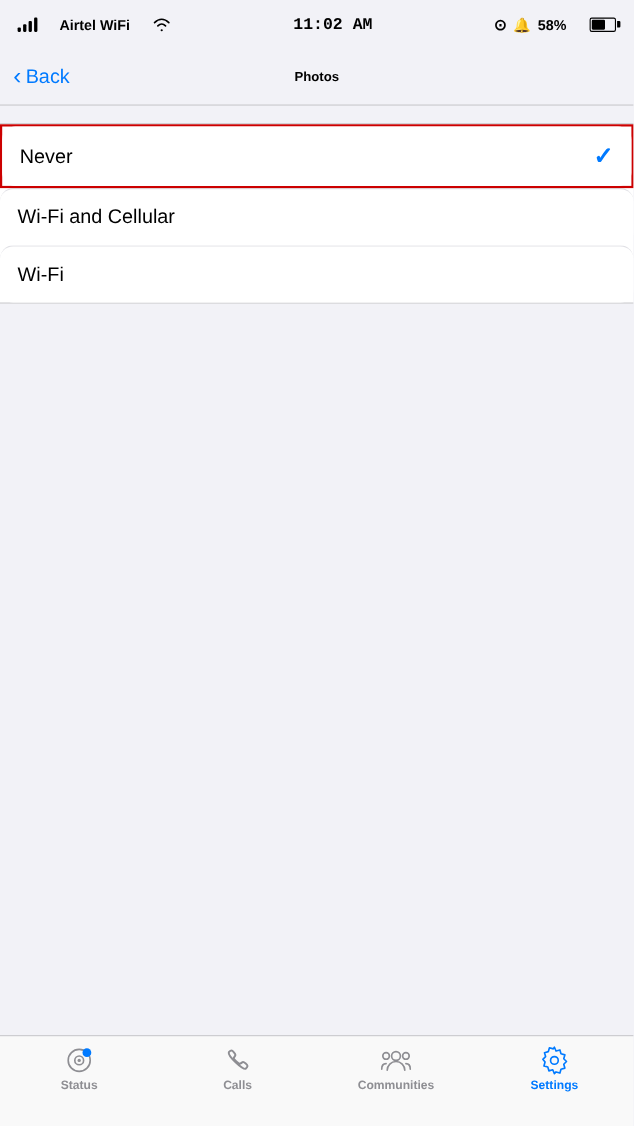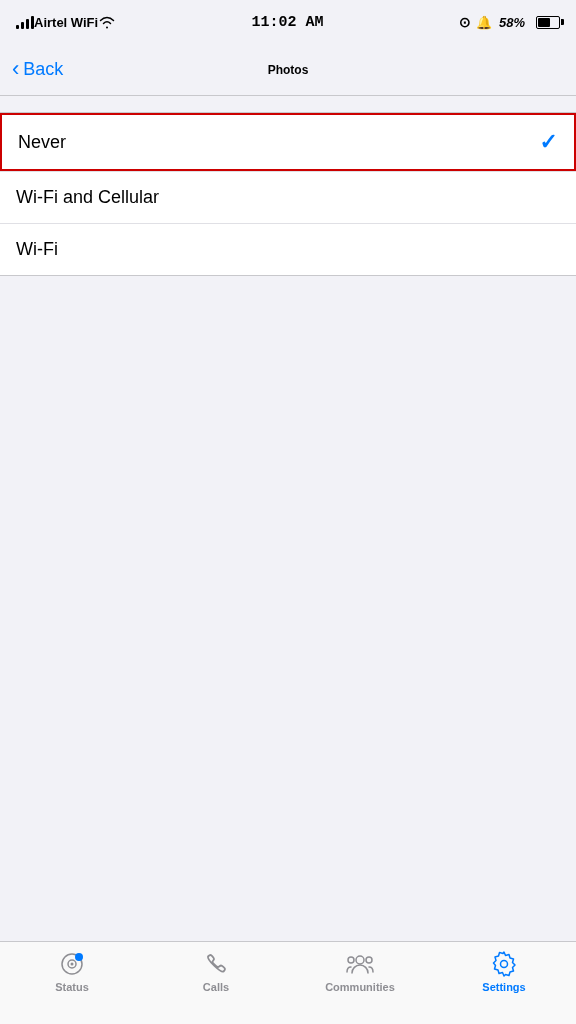--- a/index.html
+++ b/index.html
@@ -19,21 +19,21 @@
       height: 44px;
       background: #f2f2f7;
       display: flex;
       align-items: center;
       justify-content: space-between;
       padding: 0 16px;
     }
     .status-left {
       display: flex;
       align-items: center;
-      gap: 0;
+      gap: 20px;
       font-size: 13px;
       font-weight: 600;
     }
     .signal-bars {
       display: flex;
       align-items: flex-end;
       gap: 2px;
       height: 14px;
     }
     .signal-bar {
@@ -50,22 +50,21 @@
     .status-right {
       display: flex;
       align-items: center;
       gap: 6px;
       font-size: 13px;
       font-weight: 600;
     }
     .battery-container {
       display: flex;
       align-items: center;
-      gap: 11px;
-      font-style: italic;
+      gap: 21px;
     }
     .battery-icon {
       width: 24px;
       height: 13px;
       border: 1.5px solid #000;
       border-radius: 2px;
       position: relative;
       display: flex;
       align-items: center;
       padding: 1px;
@@ -133,20 +132,21 @@
     }
 
     .settings-row {
       display: flex;
       align-items: center;
       justify-content: space-between;
       padding: 14px 16px;
       background: #fff;
       min-height: 52px;
       cursor: pointer;
+      border-radius: 12px;
     }
 
     .settings-row + .settings-row {
       border-top: 1px solid #e0e0e5;
     }
 
     .row-label {
       font-size: 18px;
       color: #000;
     }

